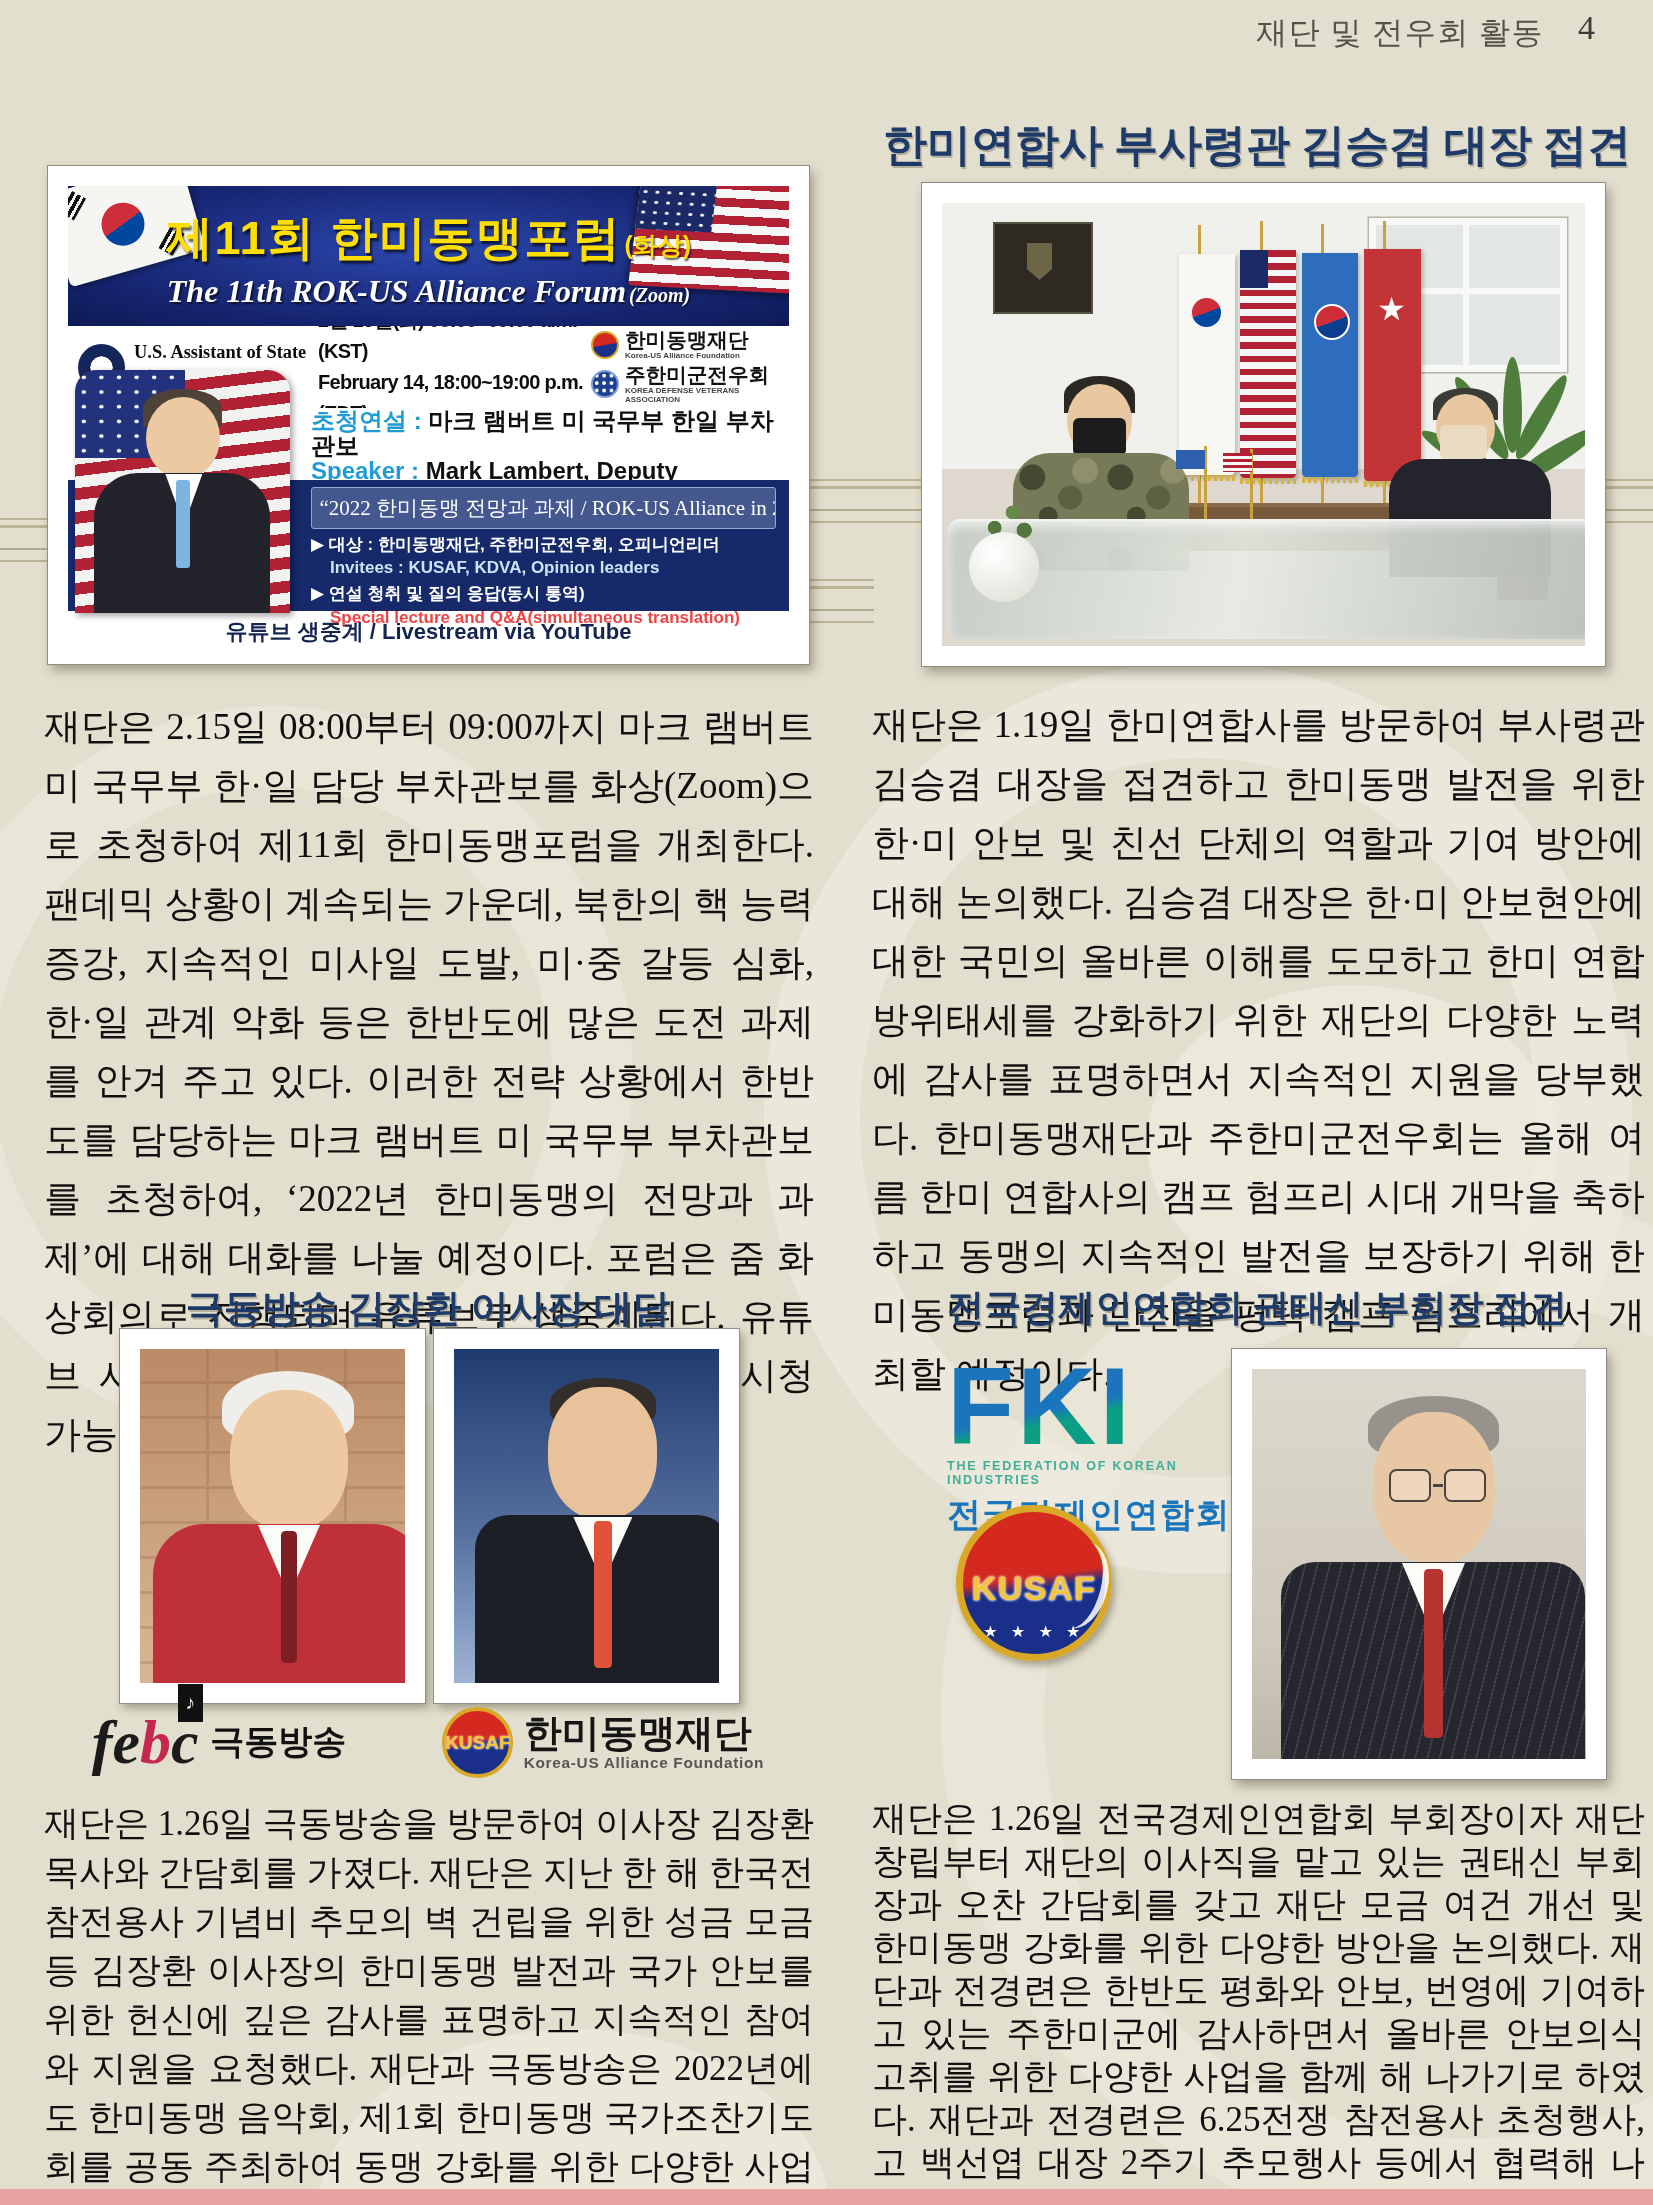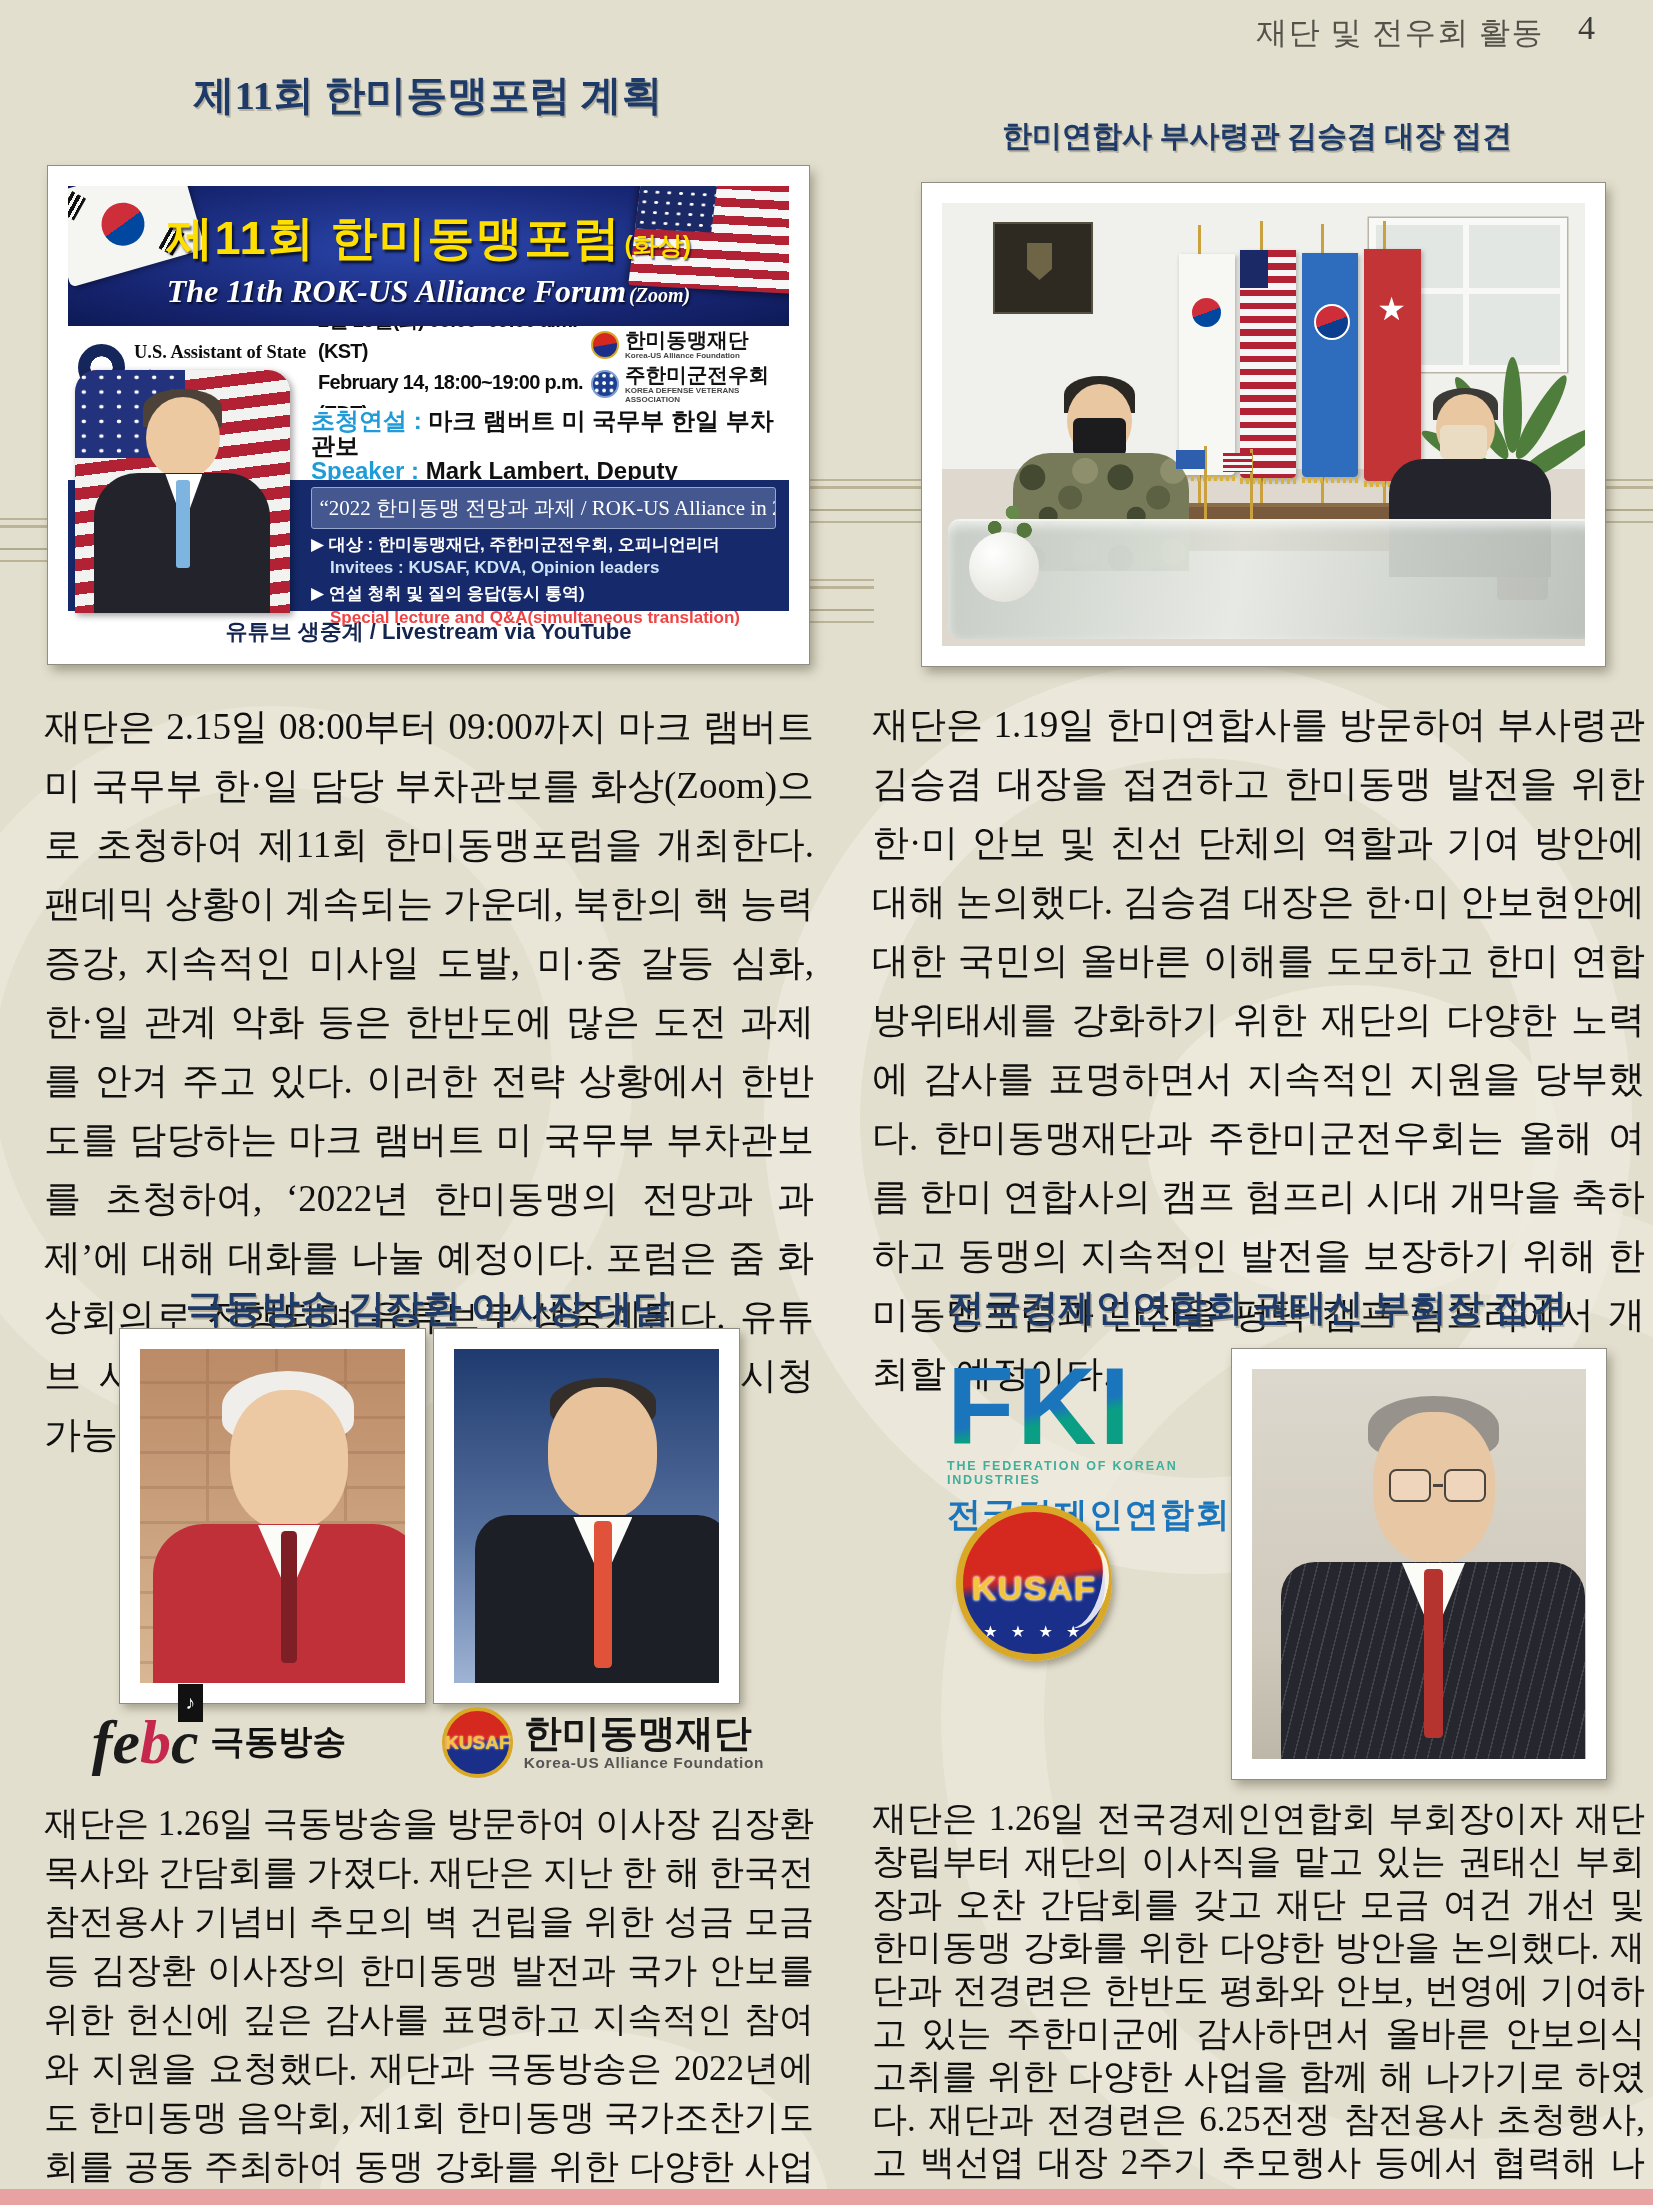--- a/index.html
+++ b/index.html
@@ -24,21 +24,21 @@
   
   .hdr-title{position:absolute;left:1250px;top:11.8px;width:294px;text-align:right;z-index:2;
     font-family:"Liberation Serif","DejaVu Serif",serif;font-size:31px;color:#53534a;letter-spacing:1.5px;}
   .hdr-num{position:absolute;left:1561px;top:8.8px;width:51px;text-align:center;z-index:2;
     font-family:"Liberation Serif","DejaVu Serif",serif;font-size:34px;color:#3c3c38;}
   
   .sec-title{position:absolute;z-index:2;text-align:center;font-weight:bold;color:#1d3a68;
     font-family:"Liberation Serif","DejaVu Serif",serif;
     text-shadow:1.5px 1.5px 0 rgba(125,120,100,.45);}
   .t-lt{left:44px;top:68px;width:768px;font-size:41px;}
-  .t-rt{left:871px;top:116px;width:772px;font-size:30px;}
+  .t-rt{left:871px;top:116px;width:772px;font-size:44px;}
   .t-lm{left:44px;top:1283px;width:768px;font-size:38px;}
   .t-rm{left:871px;top:1283px;width:772px;font-size:37px;}
   
   .body-par{position:absolute;z-index:2;color:#101010;text-align:justify;
     font-family:"Liberation Serif","DejaVu Serif",serif;}
   .p-lt{left:44px;top:697px;width:770px;font-size:37px;line-height:59px;}
   .p-rt{left:872px;top:695px;width:773px;font-size:37px;line-height:59px;}
   .p-lb{left:44px;top:1799px;width:770px;font-size:35px;line-height:49px;}
   .p-rb{left:872px;top:1797px;width:773px;font-size:35px;line-height:43px;}
   
@@ -230,21 +230,20 @@
   <div class="wm wm-ring3"></div>
   <div class="wm wm-blob2"></div>
 
   <div class="decor-band band-left"></div>
   <div class="decor-band band-right"></div>
   <div class="decor-band band-gap"></div>
 
   <div class="hdr-title">재단 및 전우회 활동</div>
   <div class="hdr-num">4</div>
 
-  <div class="sec-title t-lt">제11회 한미동맹포럼 계획</div>
 
   <div class="img-frame poster">
     <div class="poster-inner">
       <div class="p-banner">
         <div class="kr-flag">
           <div class="taeguk"></div>
             <div class="trigram tg1"></div>
             <div class="trigram tg2"></div>
         </div>
         <div class="us-flag">

